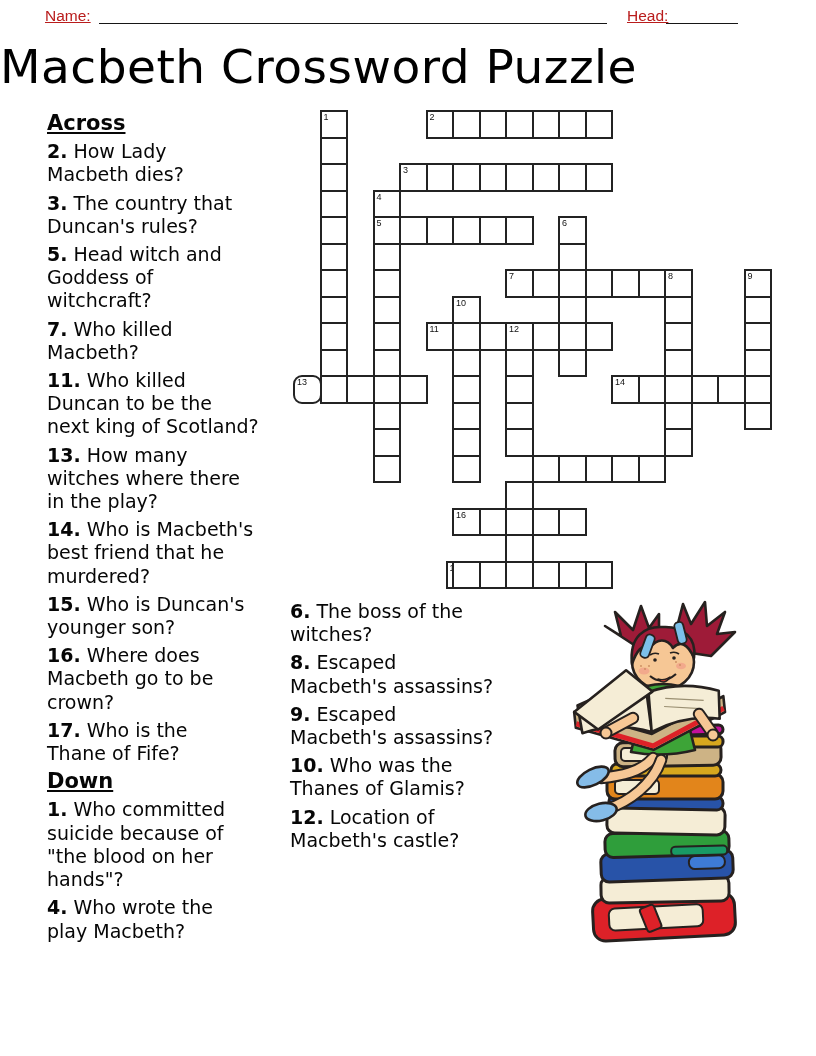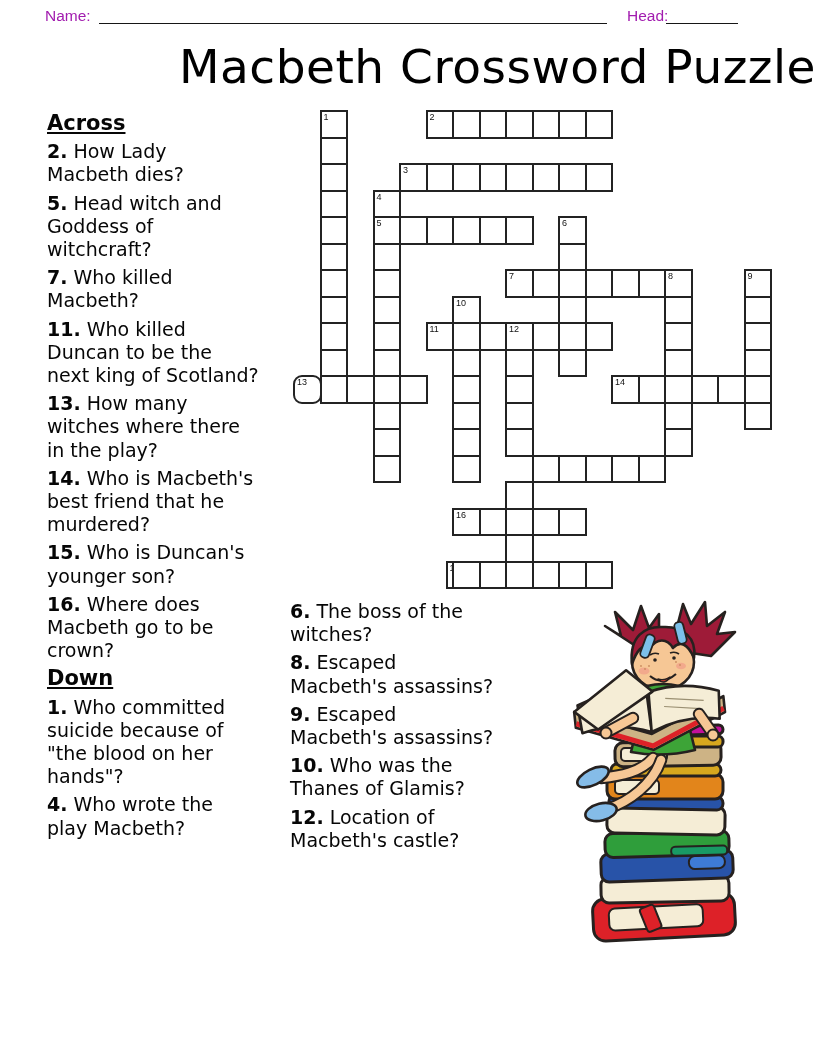--- a/index.html
+++ b/index.html
@@ -1,20 +1,20 @@
 <!DOCTYPE html>
 <html><head>
 <meta charset="utf-8">
 <style>
   html,body{margin:0;padding:0;background:#fff;}
   .page{position:relative;width:816px;height:1056px;background:#ffffff;overflow:hidden;
         font-family:"Liberation Sans",sans-serif;color:#000;}
-  .hdr-label{position:absolute;font-size:15.5px;color:#a21caf;}
+  .hdr-label{position:absolute;font-size:15.5px;color:#b91c1c;text-decoration:underline;}
   .blank-line{position:absolute;height:0;border-top:1.6px solid #161616;}
-  .title{position:absolute;top:39px;left:0;width:100%;text-align:right;
+  .title{position:absolute;top:39px;left:0;width:100%;text-align:left;
          font-size:47px;font-weight:400;letter-spacing:.5px;color:#000;
          font-family:"DejaVu Sans","Liberation Sans",sans-serif;}
   .clue-col{position:absolute;font-size:19px;line-height:23.2px;color:#060606;
             font-family:"DejaVu Sans","Liberation Sans",sans-serif;}
   .clue-heading{font-weight:700;text-decoration:underline;margin-bottom:5px;font-size:21px;}
   .clue{margin-bottom:5px;}
   .clue-num{font-weight:700;margin-right:6px;}
   .clue-text{white-space:pre-line;}
   .grid{position:absolute;left:0;top:0;width:816px;height:600px;}
   .cell{position:absolute;width:28.5px;height:28.5px;box-sizing:border-box;
@@ -179,39 +179,43 @@
       <div class="cell" style="left: 531.5px; top: 560.5px;"></div>
       <div class="cell" style="left: 558px; top: 560.5px;"></div>
       <div class="cell" style="left: 584.5px; top: 560.5px;"></div>
     </div>
 
   <div class="clue-col" style="left:47px;top:112px;width:252px;">
     <div class="clue-heading">Across</div>
     <div>
         <div class="clue"><span class="clue-num">2.</span><span class="clue-text">How Lady
 Macbeth dies?</span></div>
+        <div class="clue"><span class="clue-num">3.</span><span class="clue-text">The country that
+Duncan's rules?</span></div>
         <div class="clue"><span class="clue-num">5.</span><span class="clue-text">Head witch and
 Goddess of
 witchcraft?</span></div>
         <div class="clue"><span class="clue-num">7.</span><span class="clue-text">Who killed
 Macbeth?</span></div>
         <div class="clue"><span class="clue-num">11.</span><span class="clue-text">Who killed
 Duncan to be the
 next king of Scotland?</span></div>
         <div class="clue"><span class="clue-num">13.</span><span class="clue-text">How many
 witches where there
 in the play?</span></div>
         <div class="clue"><span class="clue-num">14.</span><span class="clue-text">Who is Macbeth's
 best friend that he
 murdered?</span></div>
         <div class="clue"><span class="clue-num">15.</span><span class="clue-text">Who is Duncan's
 younger son?</span></div>
         <div class="clue"><span class="clue-num">16.</span><span class="clue-text">Where does
 Macbeth go to be
 crown?</span></div>
+        <div class="clue"><span class="clue-num">17.</span><span class="clue-text">Who is the
+Thane of Fife?</span></div>
       </div>
     <div class="clue-heading">Down</div>
     <div>
         <div class="clue"><span class="clue-num">1.</span><span class="clue-text">Who committed
 suicide because of
 "the blood on her
 hands"?</span></div>
         <div class="clue"><span class="clue-num">4.</span><span class="clue-text">Who wrote the
 play Macbeth?</span></div>
       </div>

